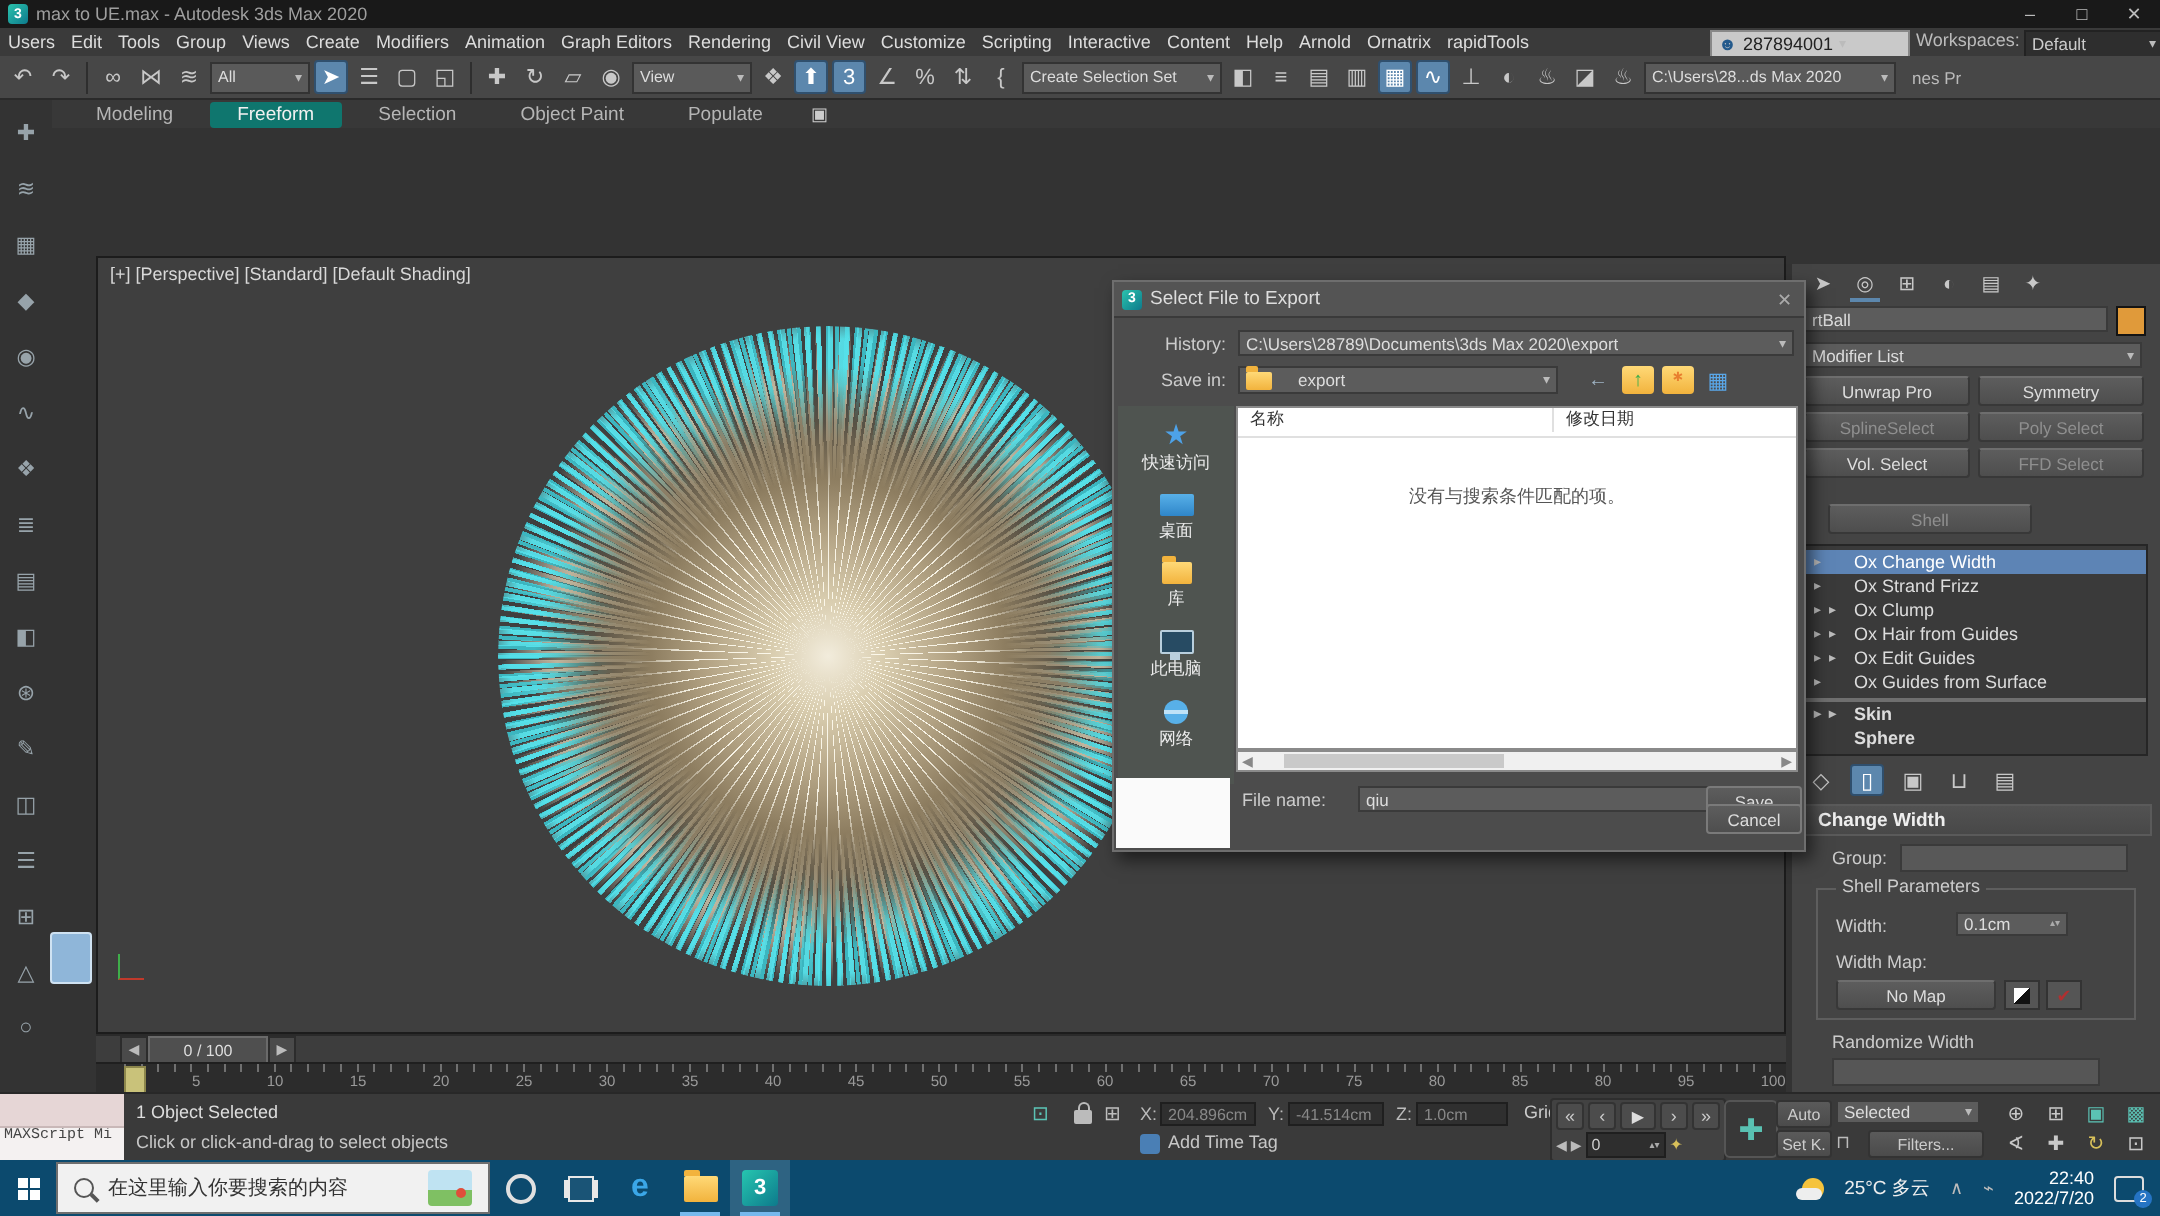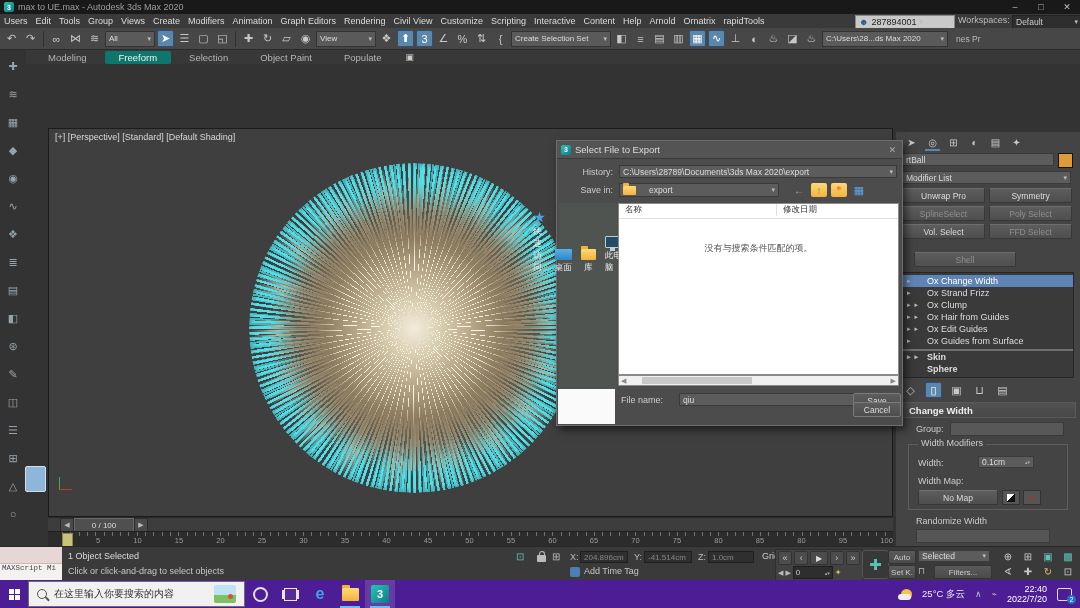--- a/index.html
+++ b/index.html
@@ -193,21 +193,21 @@
          display:flex;align-items:center;justify-content:center;border-radius:2px}
   #seldd{position:absolute;left:918px;top:3px;width:72px;height:12px}
   #filters{left:934px;top:18px;width:56px}
   #kficon{position:absolute;left:918px;top:19px;color:#bbb;font-size:9px}
   #nav{position:absolute;left:998px;top:2px;display:grid;grid-template-columns:repeat(4,20px);grid-auto-rows:15px}
   #nav span{display:flex;align-items:center;justify-content:center;color:#c8c8c8;font-size:10px}
   #nav span.teal{color:#5bc2b4}
   #nav span.gold{color:#d8c05a}
 
   
-  #taskbar{position:absolute;left:0;top:580px;width:1080px;height:28px;background:#4c1d95;display:flex;align-items:center}
+  #taskbar{position:absolute;left:0;top:580px;width:1080px;height:28px;background:#0c4a6e;display:flex;align-items:center}
   #startbtn{width:28px;height:28px;display:flex;align-items:center;justify-content:center}
   .winlogo{width:5px;height:5px;background:#fff;box-shadow:6px 0 #fff,0 6px #fff,6px 6px #fff;margin:-5px 5px 0 0}
   #searchbox{width:217px;height:26px;background:#f1f1f1;border:1px solid #6e6e6e;display:flex;align-items:center;gap:7px;padding:0 8px;box-sizing:border-box}
   #searchbox .txt{font-size:10px;color:#333;white-space:nowrap}
   .sico{width:8px;height:8px;border:1.5px solid #555;border-radius:50%;position:relative;flex:none}
   .sico::after{content:'';position:absolute;width:5px;height:1.5px;background:#555;transform:rotate(45deg);right:-4px;bottom:-1px}
   #searchpic{margin-left:auto;width:22px;height:18px;border-radius:2px;background:linear-gradient(#bfe3f2 55%,#7fc063 55%);position:relative;flex:none}
   #searchpic::after{content:'';position:absolute;right:3px;bottom:4px;width:5px;height:5px;border-radius:50%;background:#e04e3a}
   .tbapp{width:30px;height:28px;display:flex;align-items:center;justify-content:center;position:relative}
   .tbapp.open::after{content:'';position:absolute;left:5px;bottom:0;width:20px;height:2px;background:#76b9ed}
@@ -418,21 +418,21 @@
     <div style="display:flex;gap:4px;margin-left:6px">
 
     <span class="dtb dim">←</span>
         <span class="dtb up">↑</span>
         <span class="dtb new">＊</span>
         <span class="dtb vm">▦</span>
       </div>
   </div>
 
   <div id="dlg-places">
-    <div style="display:flex;gap:9px;align-items:flex-end">
+    <div style="display:flex;flex-direction:column;gap:9px;align-items:center">
 
     <div class="place p-star">
         <span class="pico"></span>
         <span class="plabel">快速访问</span>
       </div>
         <div class="place p-desk">
         <span class="pico"></span>
         <span class="plabel">桌面</span>
       </div>
         <div class="place p-lib">
@@ -548,21 +548,21 @@
       <span>▣</span>
       <span>⊔</span>
       <span>▤</span>
     </div>
 
   <div id="rollout">
     <div id="ro-head">Change Width</div>
     <span id="ro-group" class="ro-label">Group:</span>
     <div id="ro-groupfield"></div>
     <div id="ro-fs"></div>
-    <span id="ro-legend" class="ro-label">Width Modifiers</span>
+    <span id="ro-legend" class="ro-label">Shell Parameters</span>
     <span id="ro-width-label" class="ro-label">Width:</span>
     <div id="ro-width" class="field">
       <span class="val">0.1cm</span>
       <span class="spin">
           <span>▴▾</span>
         </span>
     </div>
     <span id="ro-map-label" class="ro-label">Width Map:</span>
     <div id="ro-nomap" class="btn3d">No Map</div>
     <div id="ro-mapslot">

